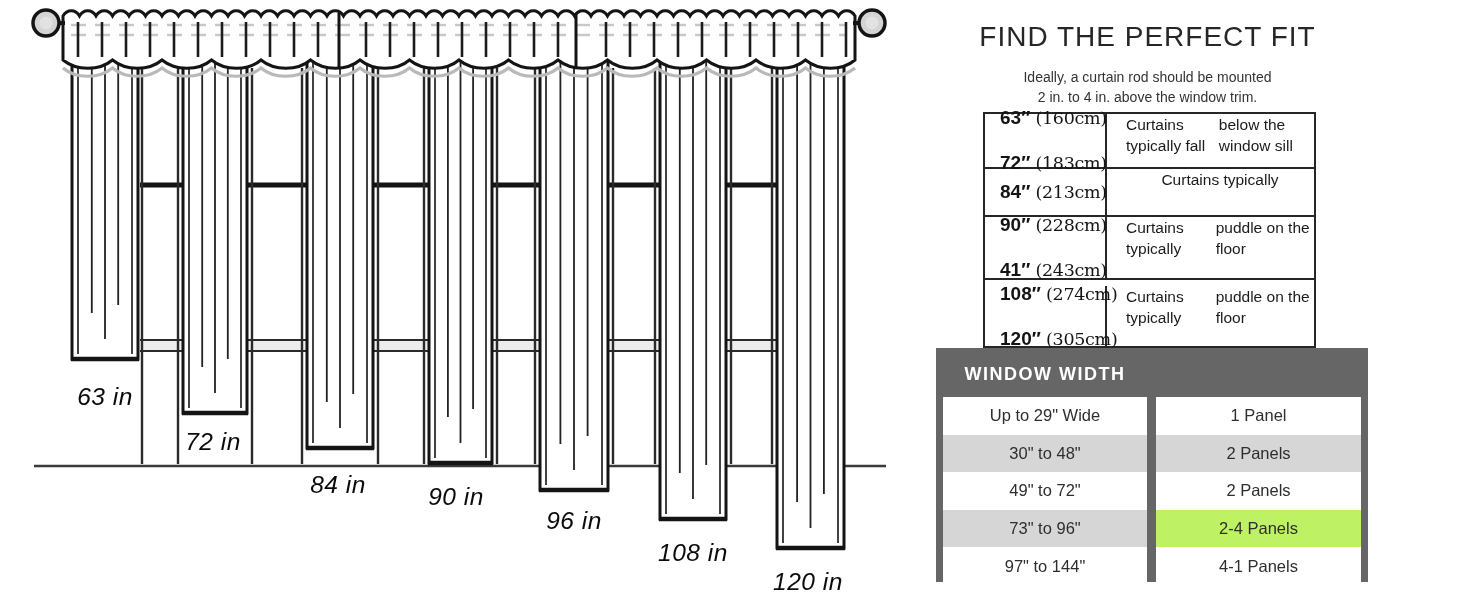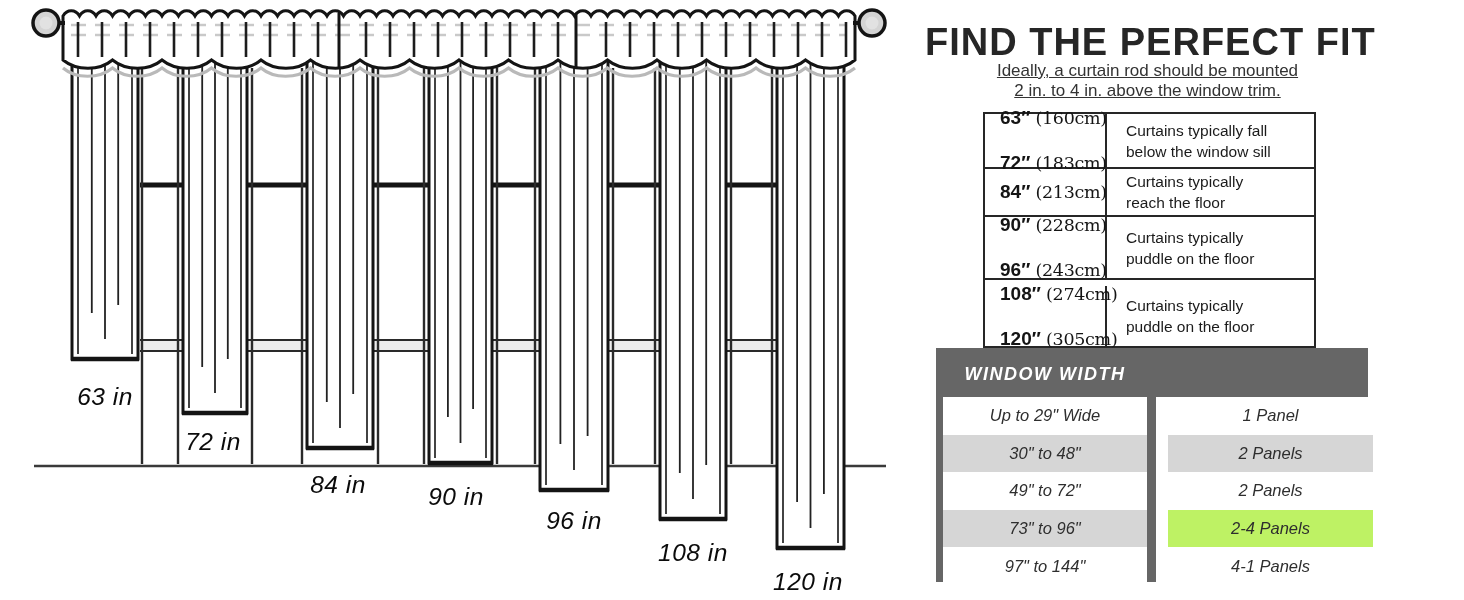--- a/index.html
+++ b/index.html
@@ -2,34 +2,34 @@
 <html><head>
 <meta charset="utf-8">
 <style>
   html,body{margin:0;padding:0;background:#ffffff;}
   .stage{position:relative;width:1464px;height:600px;background:#fff;overflow:hidden;
          font-family:"Liberation Sans",sans-serif;}
   
   .diagram-wrap{position:absolute;left:0;top:0;width:910px;height:600px;font-style:italic;}
   
   .fit-title{position:absolute;left:925px;top:21px;width:445px;text-align:center;
-             font-size:38px;font-weight:700;letter-spacing:1px;color:#262626;white-space:nowrap;}
-  .fit-sub{position:absolute;left:925px;top:61px;width:445px;text-align:center;
-           font-size:17px;line-height:19.5px;color:#333;text-decoration:underline;}
+             font-size:28px;font-weight:400;letter-spacing:1px;color:#262626;white-space:nowrap;}
+  .fit-sub{position:absolute;left:925px;top:68px;width:445px;text-align:center;
+           font-size:14px;line-height:19.5px;color:#333;}
   .fit-table{position:absolute;left:983px;top:112px;width:333px;border:2px solid #262626;
              box-sizing:border-box;background:#fff;}
   .ft-row{display:flex;border-bottom:2px solid #262626;box-sizing:border-box;}
   .ft-row:last-child{border-bottom:none;}
   .ft-sizes{width:122px;border-right:2px solid #262626;box-sizing:border-box;display:flex;
             flex-direction:column;justify-content:center;padding-left:15px;gap:21px;}
   .ft-size-line{font-size:19px;font-weight:700;color:#141414;line-height:24px;white-space:nowrap;}
   .ft-size-line .cm{font-family:"DejaVu Serif",serif;font-weight:400;font-size:17.5px;letter-spacing:-0.3px;}
-  .ft-desc{flex:1;display:flex;flex-direction:column;justify-content:center;
+  .ft-desc{flex:1;display:flex;flex-direction:row;justify-content:center;
            padding-left:19px;font-size:15.5px;line-height:21px;color:#1b1b1b;}
-  .width-table{position:absolute;left:936px;top:348px;width:432px;height:234px;font-style:italic;}
+  .width-table{position:absolute;left:936px;top:348px;width:432px;height:234px;}
   .wt-head{position:absolute;top:0;height:49px;line-height:52px;text-align:center;
            font-weight:700;font-size:18px;letter-spacing:1.5px;white-space:nowrap;}
   .wt-col{position:absolute;top:49px;height:188px;background:#fff;display:flex;flex-direction:column;}
   .wt-cell{flex:1;display:flex;align-items:center;justify-content:center;font-size:16.5px;color:#2e2e2e;}
 </style>
 </head>
 <body>
 
 <div class="stage">
 
@@ -171,27 +171,26 @@
           <div>Curtains typically fall</div>
           <div>below the window sill</div>
         </div>
       </div>
       <div class="ft-row" style="height: 48px;">
         <div class="ft-sizes">
           <div class="ft-size-line"><span>84″</span><span class="cm"> (213cm)</span></div>
         </div>
         <div class="ft-desc">
           <div>Curtains typically</div>
-          <div>reach the floor</div>
         </div>
       </div>
       <div class="ft-row" style="height: 63px;">
         <div class="ft-sizes">
           <div class="ft-size-line"><span>90″</span><span class="cm"> (228cm)</span></div>
-          <div class="ft-size-line"><span>96″</span><span class="cm"> (243cm)</span></div>
+          <div class="ft-size-line"><span>41″</span><span class="cm"> (243cm)</span></div>
         </div>
         <div class="ft-desc">
           <div>Curtains typically</div>
           <div>puddle on the floor</div>
         </div>
       </div>
       <div class="ft-row" style="height: 60px; margin-top: 6px;">
         <div class="ft-sizes">
           <div class="ft-size-line"><span>108″</span><span class="cm"> (274cm)</span></div>
           <div class="ft-size-line"><span>120″</span><span class="cm"> (305cm)</span></div>
@@ -205,21 +204,21 @@
 
   <div class="width-table" style="background: rgb(102, 102, 102);">
     <div class="wt-head" style="left: 7px; width: 204px; color: rgb(255, 255, 255);">WINDOW WIDTH</div>
     <div class="wt-col" style="left:7px;width:204px;">
         <div class="wt-cell" style="color: rgb(46, 46, 46);">Up to 29" Wide</div>
         <div class="wt-cell" style="background: rgb(214, 214, 214); color: rgb(46, 46, 46);">30" to 48"</div>
         <div class="wt-cell" style="color: rgb(46, 46, 46);">49" to 72"</div>
         <div class="wt-cell" style="background: rgb(214, 214, 214); color: rgb(46, 46, 46);">73" to 96"</div>
         <div class="wt-cell" style="color: rgb(46, 46, 46);">97" to 144"</div>
       </div>
-    <div class="wt-col" style="left:220px;width:205px;padding-left:12px;">
+    <div class="wt-col" style="left:220px;width:205px;">
         <div class="wt-cell" style="color: rgb(46, 46, 46);">1 Panel</div>
         <div class="wt-cell" style="background: rgb(214, 214, 214); color: rgb(46, 46, 46);">2 Panels</div>
         <div class="wt-cell" style="color: rgb(46, 46, 46);">2 Panels</div>
         <div class="wt-cell" style="background: #bef264; color: rgb(46, 46, 46);">2-4 Panels</div>
         <div class="wt-cell" style="color: rgb(46, 46, 46);">4-1 Panels</div>
       </div>
   </div>
 
 </div>
 

